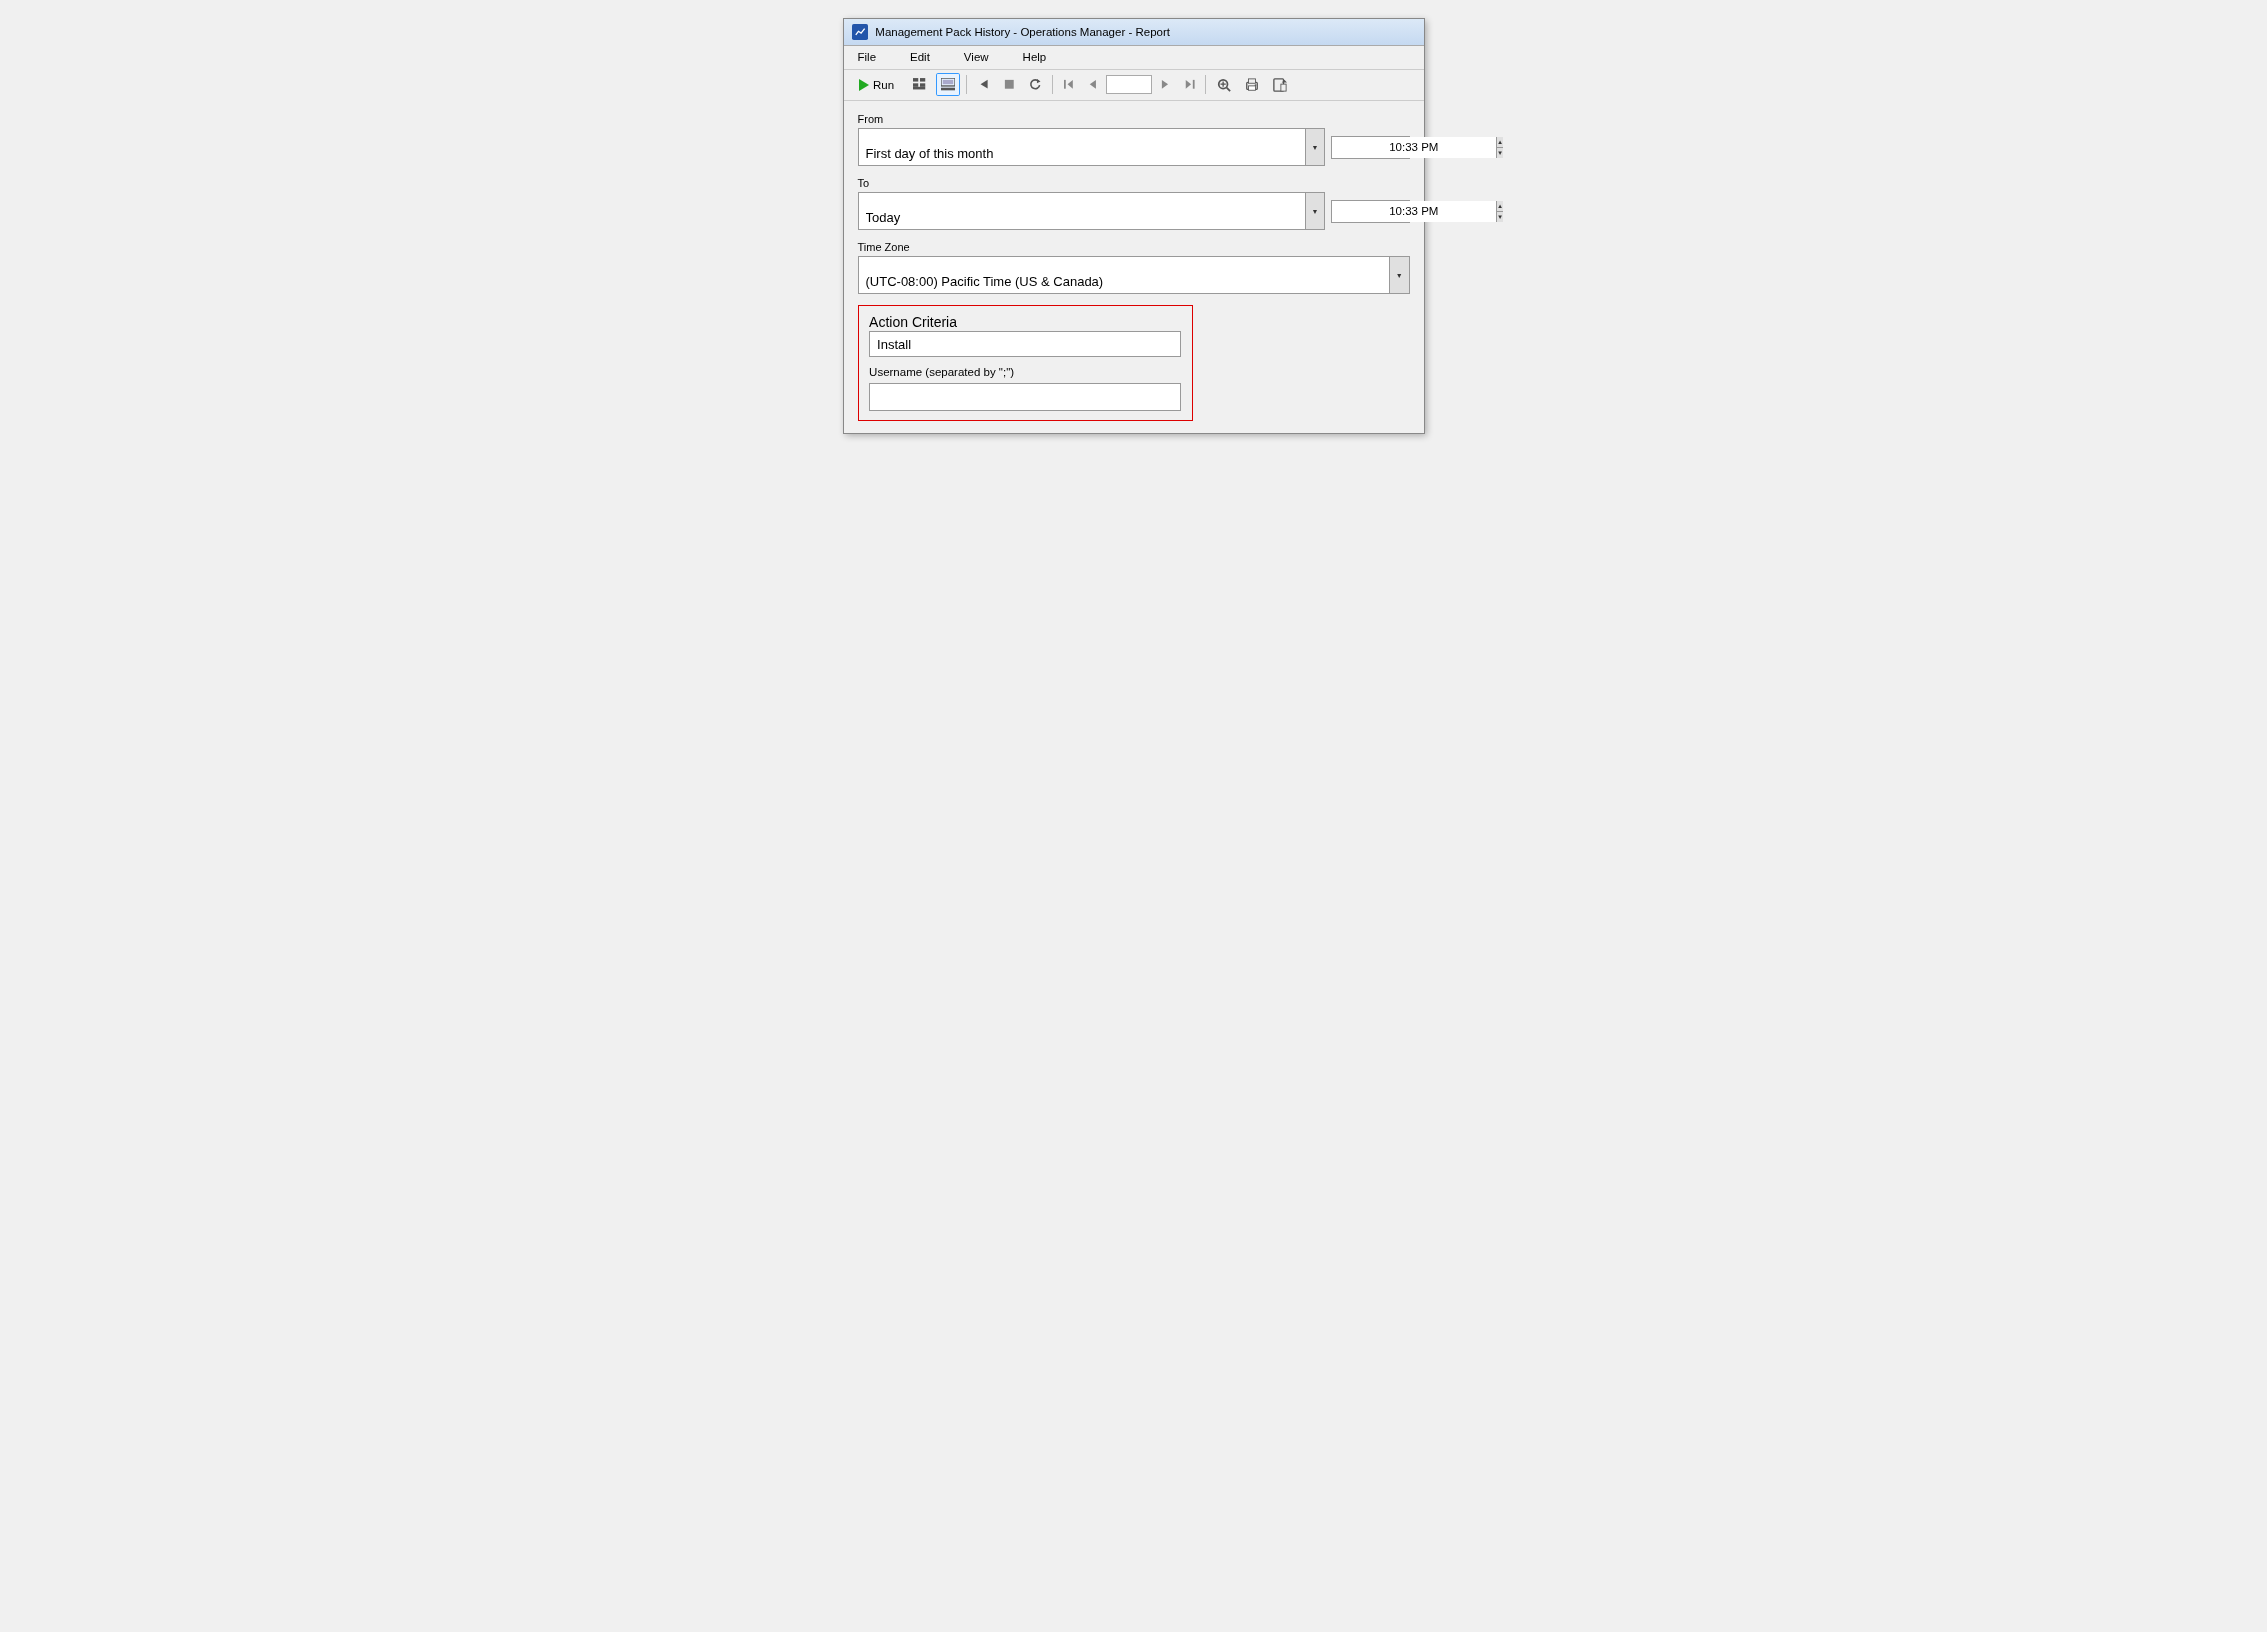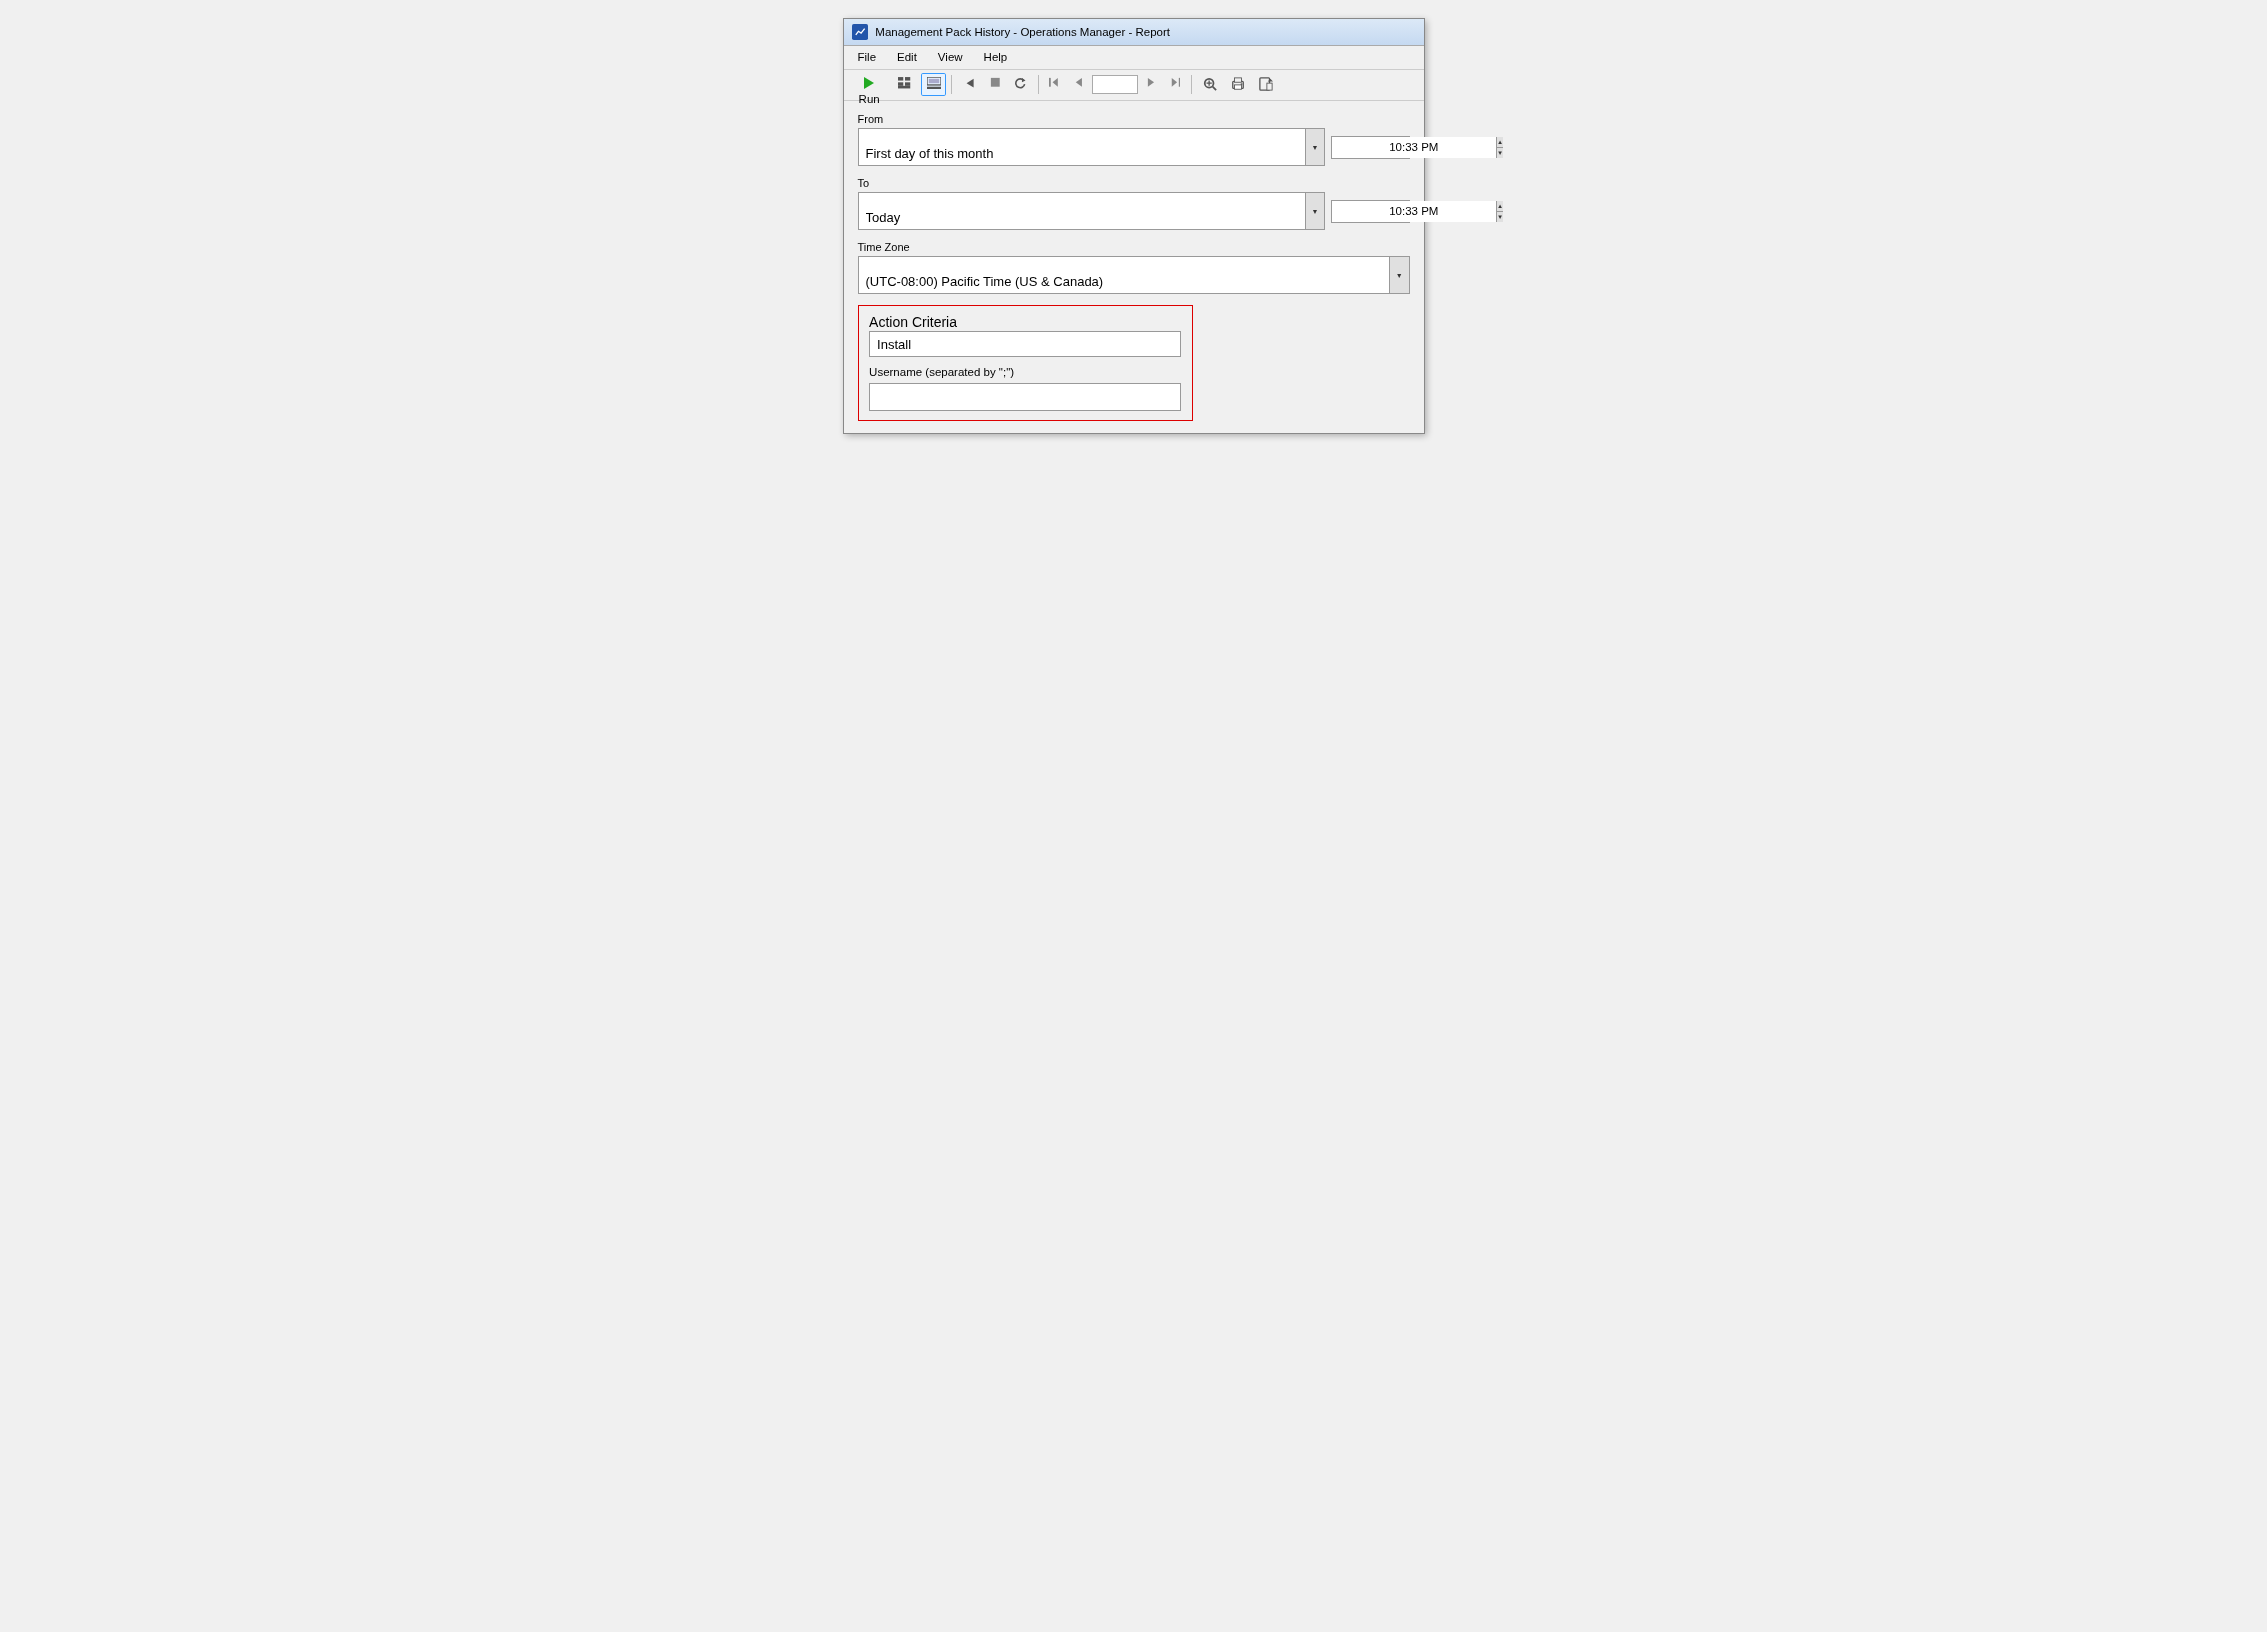--- a/index.html
+++ b/index.html
@@ -40,21 +40,21 @@
     }
     .title-bar-text {
       font-size: 11.5px;
       font-weight: normal;
       color: #000;
     }
     .menu-bar {
       background: #f0f0f0;
       padding: 2.6px 7px;
       display: flex;
-      gap: 7px;
+      gap: 20px;
       border-bottom: 0.9px solid #ccc;
       align-items: center;
     }
     .menu-item {
       padding: 2.6px 7px;
       cursor: pointer;
       border-radius: 1.8px;
       font-size: 11.5px;
     }
     .toolbar {
@@ -76,21 +76,20 @@
       background: #f0f0f0;
       border: 0.9px solid transparent;
       padding: 2.6px 4.4px;
       cursor: pointer;
       border-radius: 1.8px;
       display: flex;
       align-items: center;
       gap: 3.5px;
       font-size: 11.5px;
       height: 23px;
-      flex-direction: column;
     }
     .toolbar-btn.active {
       border: 1.8px solid #3399ff;
       background: #e8f3ff;
     }
     .run-btn {
       display: flex;
       align-items: center;
       gap: 4.4px;
       padding: 2.6px 8.8px;

